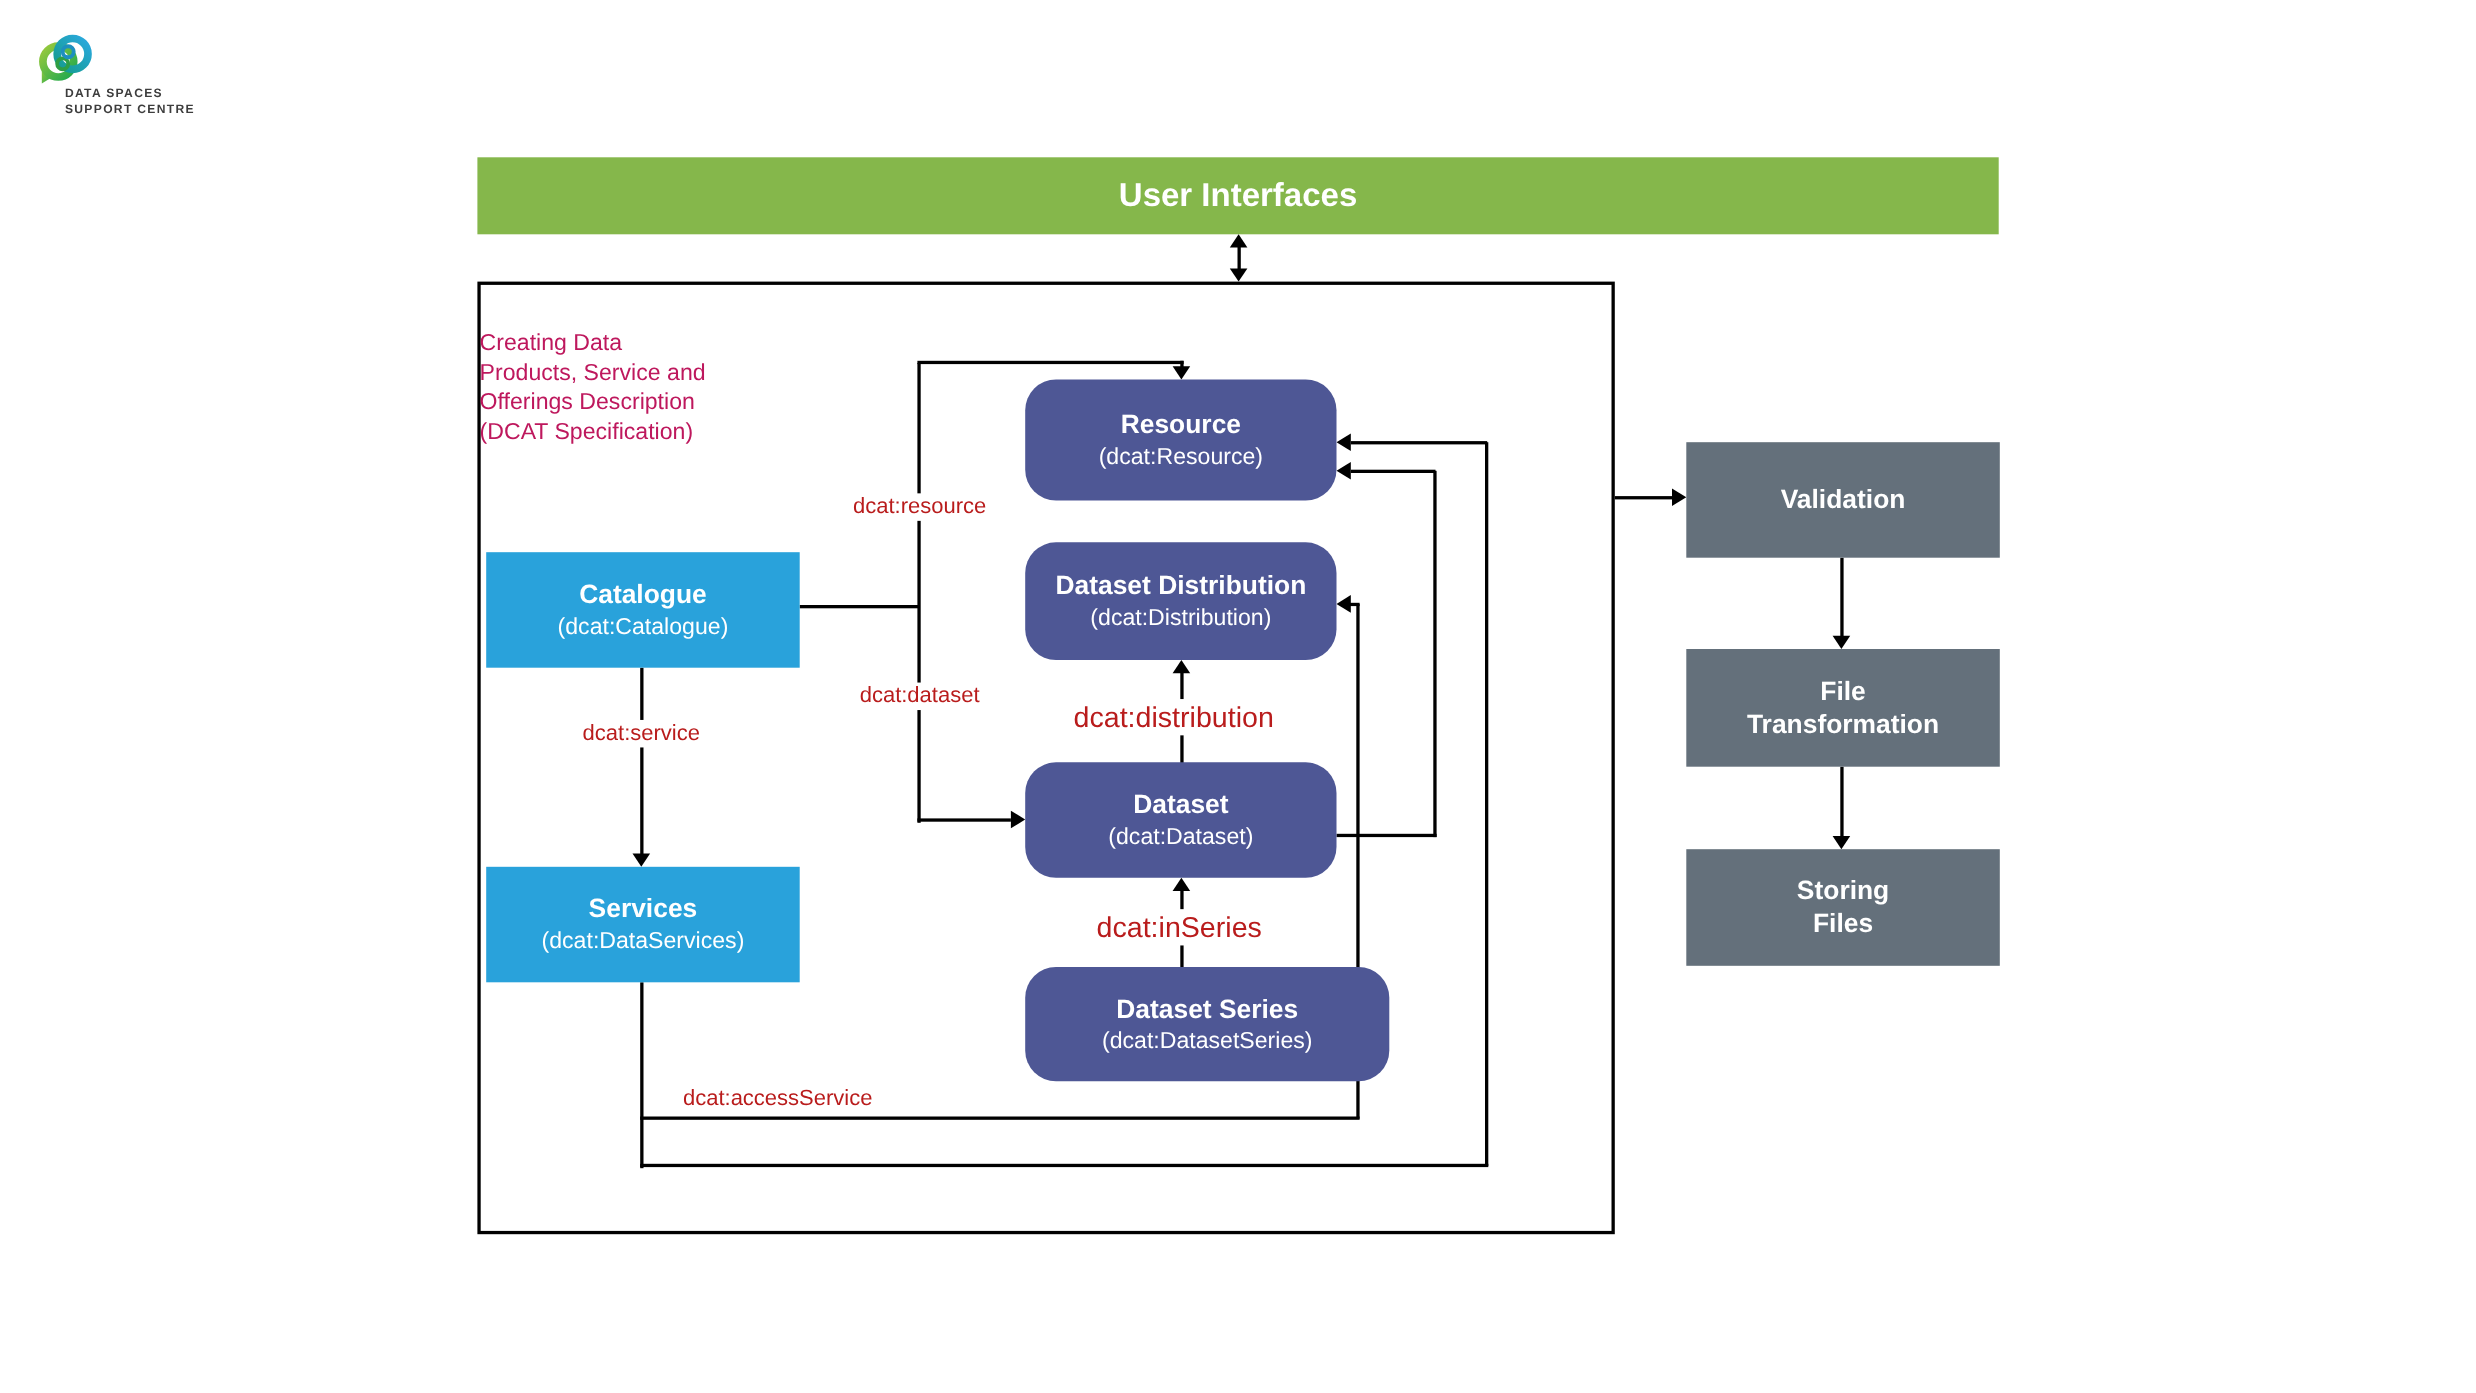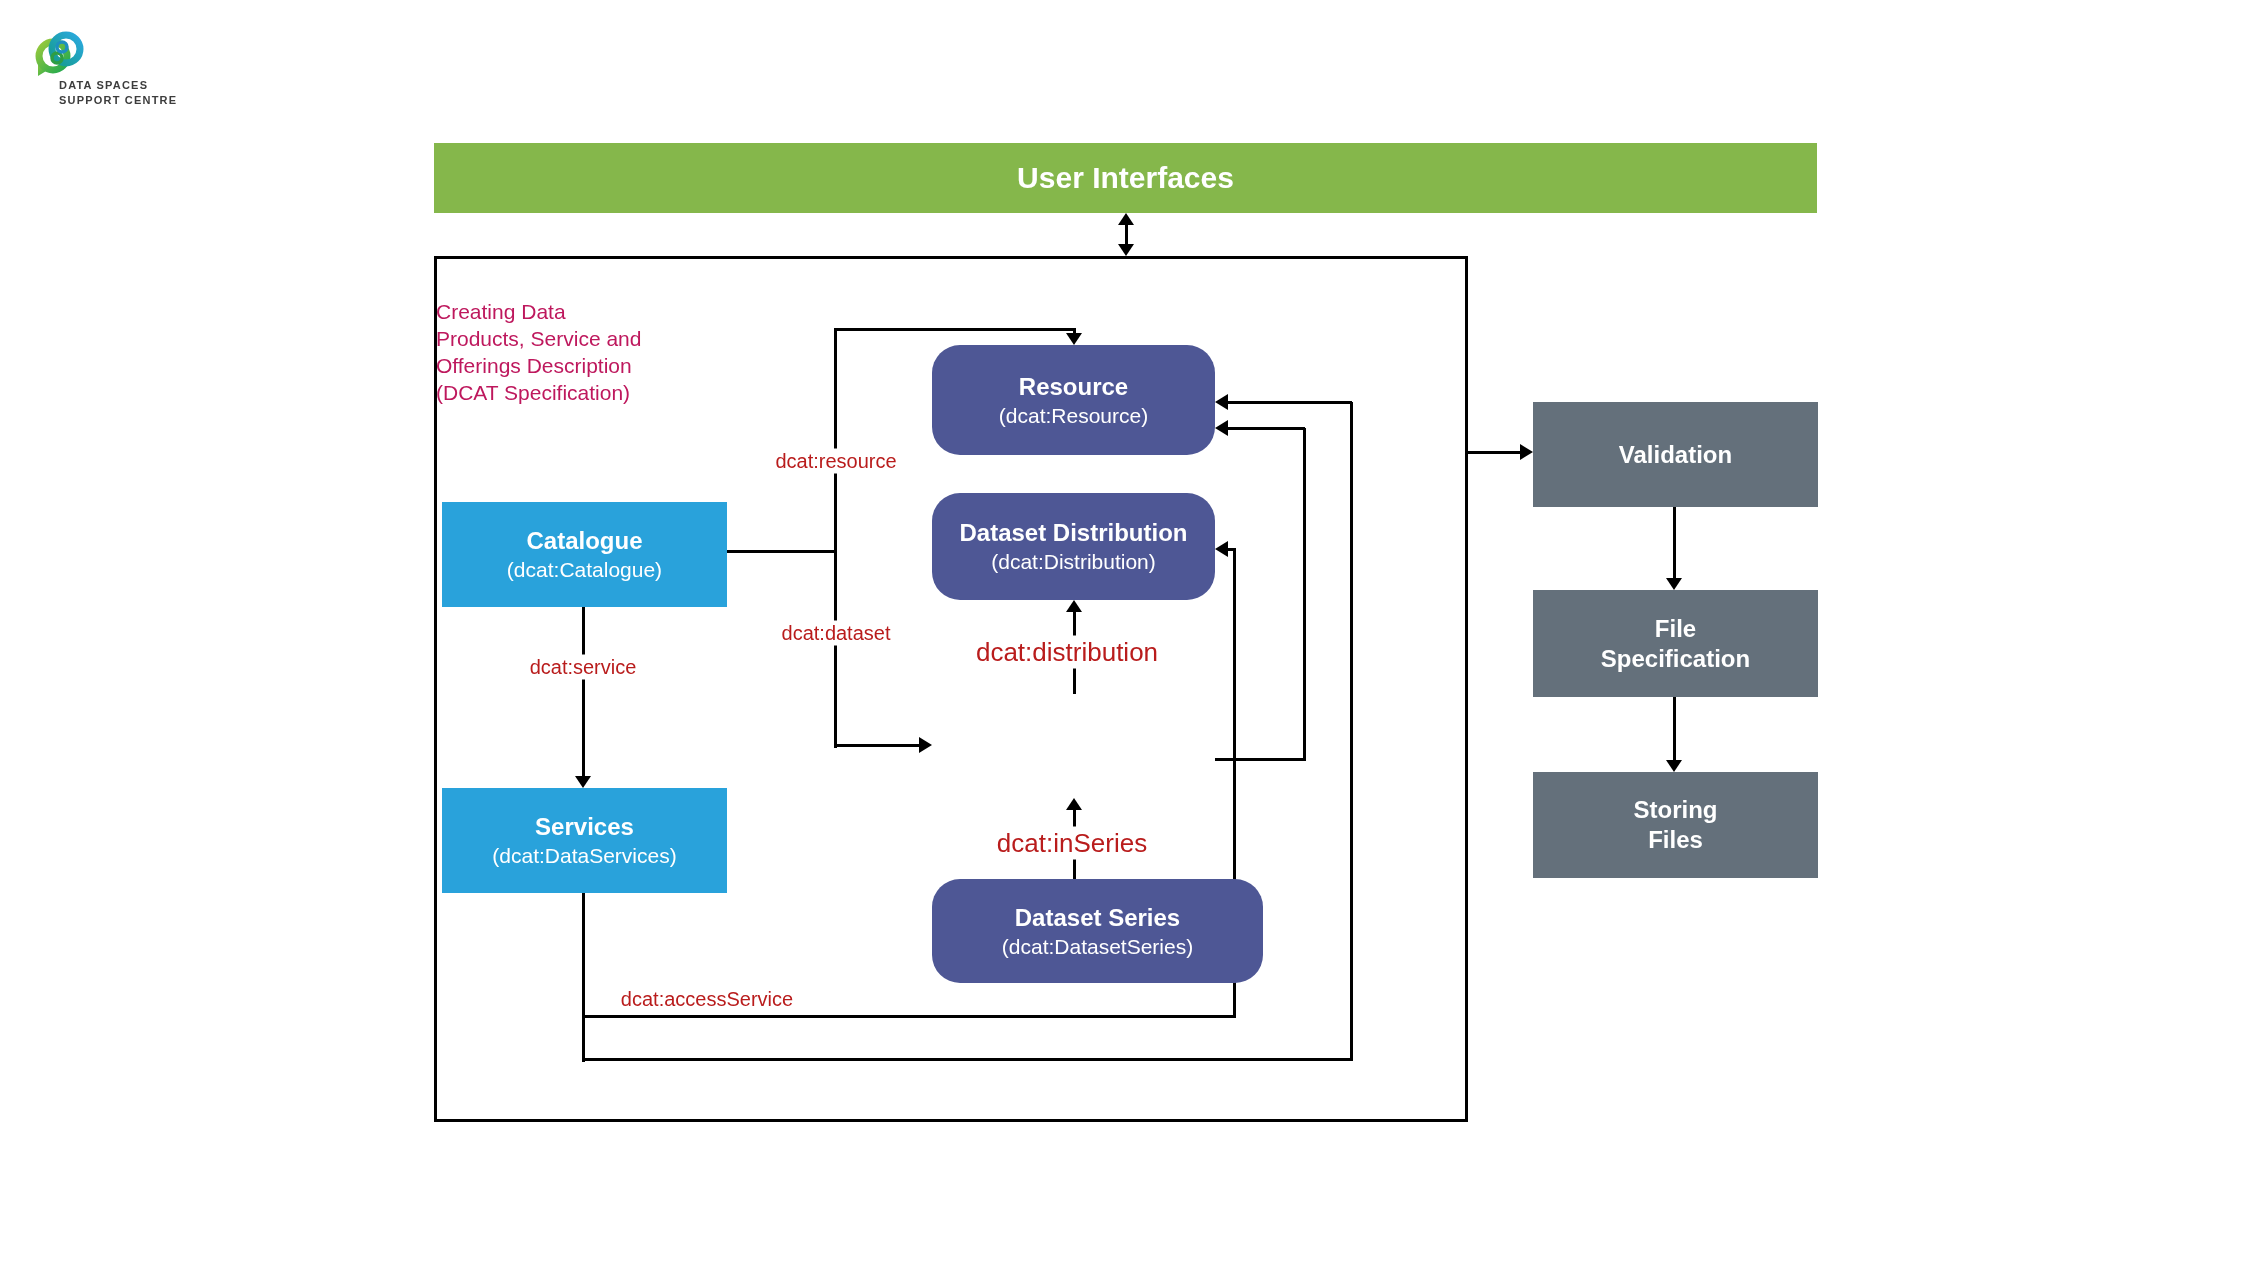--- a/index.html
+++ b/index.html
@@ -146,31 +146,35 @@
     <div class="node-sub">(dcat:DataServices)</div>
   </div>
   <div class="node purple" style="left:932px;top:345px;width:283px;height:110px;">
     <div class="node-title">Resource</div>
     <div class="node-sub">(dcat:Resource)</div>
   </div>
   <div class="node purple" style="left:932px;top:493px;width:283px;height:107px;">
     <div class="node-title">Dataset Distribution</div>
     <div class="node-sub">(dcat:Distribution)</div>
   </div>
+  <div class="node purple" style="left:932px;top:693px;width:283px;height:105px;">
+    <div class="node-title">Dataset</div>
+    <div class="node-sub">(dcat:Dataset)</div>
+  </div>
   <div class="node purple" style="left:932px;top:879px;width:331px;height:104px;">
     <div class="node-title">Dataset Series</div>
     <div class="node-sub">(dcat:DatasetSeries)</div>
   </div>
 
   <div class="node gray" style="left:1533px;top:402px;width:285px;height:105px;">
     <div class="node-title">Validation</div>
   </div>
   <div class="node gray" style="left:1533px;top:590px;width:285px;height:107px;">
     <div class="node-title">File</div>
-    <div class="node-title">Specification</div>
+    <div class="node-title">Transformation</div>
   </div>
   <div class="node gray" style="left:1533px;top:772px;width:285px;height:106px;">
     <div class="node-title">Storing</div>
     <div class="node-title">Files</div>
   </div>
 
   <div class="elabel" style="left:836px;top:461px;">dcat:resource</div>
   <div class="elabel" style="left:836px;top:633px;">dcat:dataset</div>
   <div class="elabel" style="left:583px;top:667px;">dcat:service</div>
   <div class="elabel elabel-lg" style="left:1067px;top:652px;">dcat:distribution</div>

